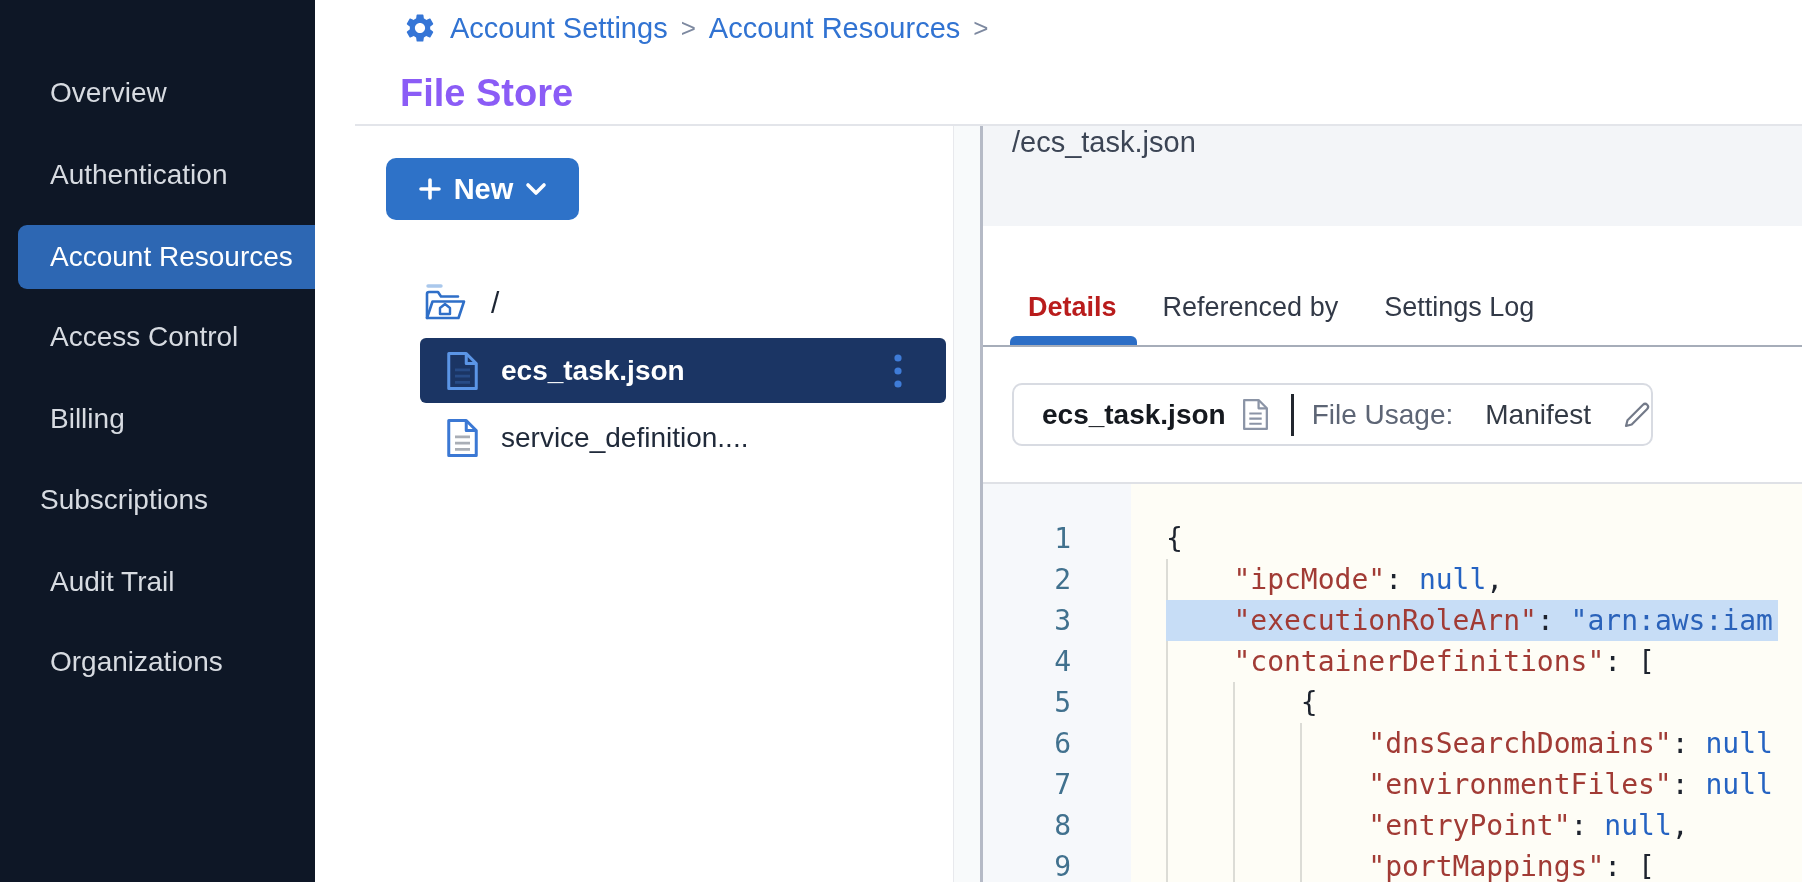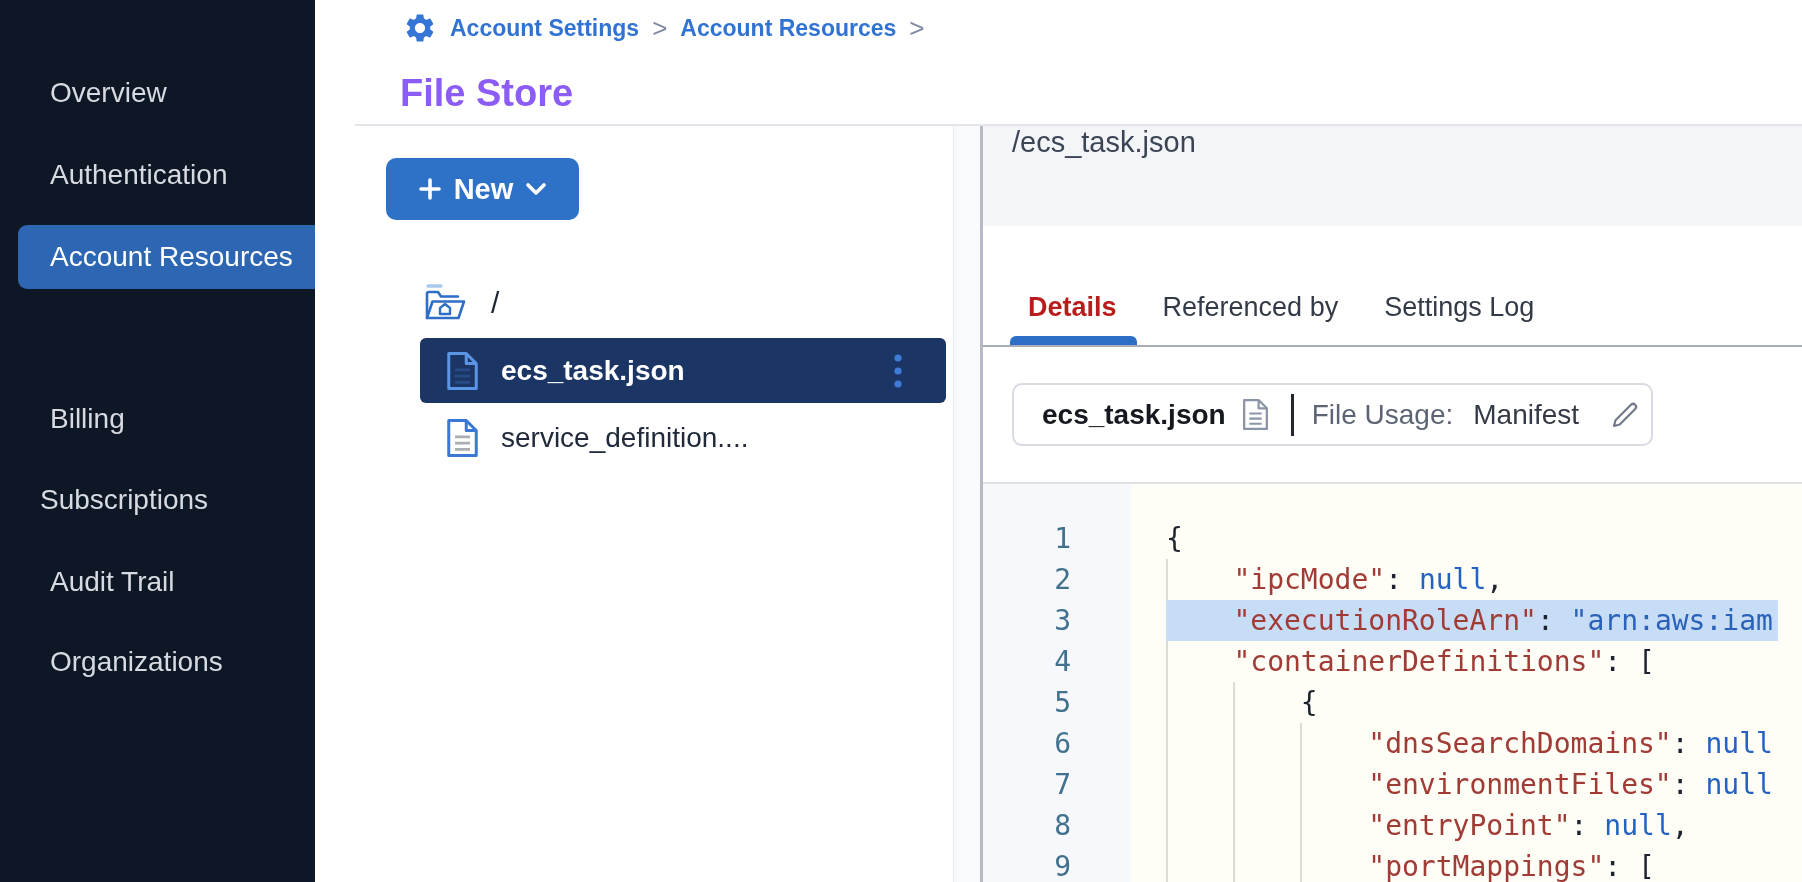--- a/index.html
+++ b/index.html
@@ -8,21 +8,21 @@
 
   
   .sidebar{position:absolute;left:0;top:0;width:315px;height:882px;background:#0e1726;}
   .nav-item{position:absolute;left:0;right:0;height:64px;display:flex;align-items:center;
             padding-left:50px;box-sizing:border-box;font-size:28px;color:#d7dbe1;cursor:pointer;}
   .nav-item.selected{left:18px;background:#2d67b3;color:#ffffff;font-weight:500;
             border-top-left-radius:9px;border-bottom-left-radius:9px;padding-left:32px;}
 
   
   .breadcrumb{position:absolute;left:403px;top:8px;height:40px;display:flex;align-items:center;gap:13px;}
-  .crumb-link{font-size:23px;font-weight:700;color:#3173d2;cursor:pointer;white-space:nowrap;}
+  .crumb-link{font-size:29px;font-weight:400;color:#3173d2;cursor:pointer;white-space:nowrap;}
   .crumb-sep{font-size:26px;color:#7d89a0;font-weight:400;}
   .page-title{position:absolute;left:400px;top:47px;font-size:38px;font-weight:700;color:#8b5cf6;}
   .header-divider{position:absolute;left:355px;right:0;top:124px;height:2px;background:#e3e5ea;}
 
   
   .new-button{position:absolute;left:386px;top:158px;width:193px;height:62px;border-radius:10px;
               background:#2e72c8;display:flex;align-items:center;justify-content:center;gap:12px;
               color:#fff;font-size:29px;font-weight:700;cursor:pointer;}
   .root-row{position:absolute;left:423px;top:281px;height:44px;display:flex;align-items:center;gap:24px;cursor:pointer;}
   .root-label{font-size:30px;color:#1d2533;}
@@ -45,21 +45,21 @@
   .tab.active{color:#b91c1c;font-weight:700;}
   .tab-underline{position:absolute;left:1010px;top:336px;width:127px;height:11px;background:#2c6ec6;
                  border-radius:6px 6px 0 0;}
   .tabs-border{position:absolute;left:983px;right:0;top:345px;height:2px;background:#a6adb9;}
 
   .file-card{position:absolute;left:1012px;top:383px;width:641px;height:63px;border:2px solid #d8dbe2;
              border-radius:10px;box-sizing:border-box;display:flex;align-items:center;padding-left:28px;background:#fff;}
   .card-filename{font-size:28px;font-weight:700;color:#15191f;white-space:nowrap;}
   .card-vbar{width:3px;height:42px;background:#22262e;margin-left:22px;flex:none;}
   .usage-label{margin-left:18px;font-size:28px;color:#5d6575;white-space:nowrap;}
-  .usage-value{margin-left:20px;font-size:28px;font-weight:500;color:#333a45;white-space:nowrap;}
+  .usage-value{margin-left:32px;font-size:28px;font-weight:500;color:#333a45;white-space:nowrap;}
 
   
   .code-top-border{position:absolute;left:983px;right:0;top:482px;height:2px;background:#dfe1e6;}
   .code-gutter{position:absolute;left:983px;top:484px;width:148px;bottom:0;background:#f6f8fb;
                padding-top:34px;box-sizing:border-box;}
   .gnum{width:88px;height:41px;line-height:41px;text-align:right;
         font-family:"DejaVu Sans Mono", monospace;font-size:28px;color:#41718e;}
   .code-area{position:absolute;left:1131px;top:484px;right:0;bottom:0;background:#fefdf6;overflow:hidden;cursor:text;}
   .indent-guide{position:absolute;width:2px;background:#dcdcd6;bottom:0;}
   .code-lines{position:absolute;left:35px;top:34px;width:612px;}
@@ -76,20 +76,23 @@
   <nav class="sidebar">
       <div class="nav-item" style="top: 61px;">
         <span>Overview</span>
       </div>
       <div class="nav-item" style="top: 143px;">
         <span>Authentication</span>
       </div>
       <div class="nav-item selected" style="top: 225px;">
         <span>Account Resources</span>
       </div>
+      <div class="nav-item" style="top: 305px;">
+        <span>Access Control</span>
+      </div>
       <div class="nav-item" style="top: 387px;">
         <span>Billing</span>
       </div>
       <div class="nav-item" style="top: 468px; padding-left: 40px;">
         <span>Subscriptions</span>
       </div>
       <div class="nav-item" style="top: 630px;">
         <span>Organizations</span>
       </div>
       <div class="nav-item" style="top: 550px;">

